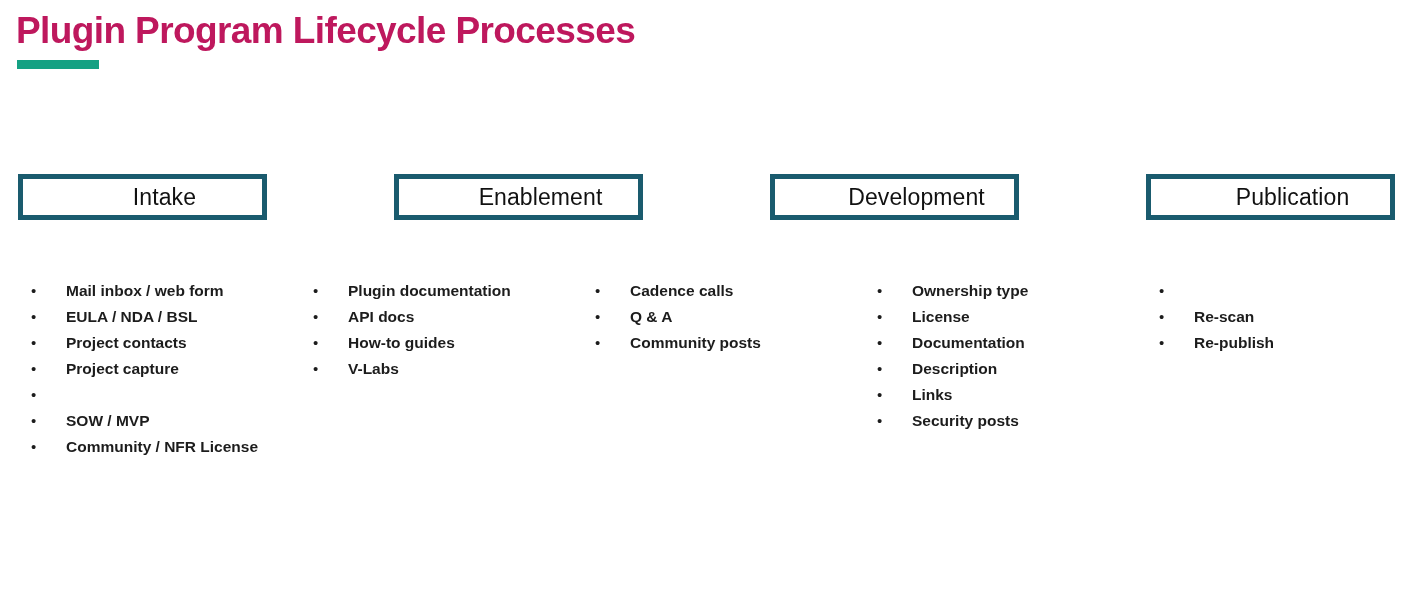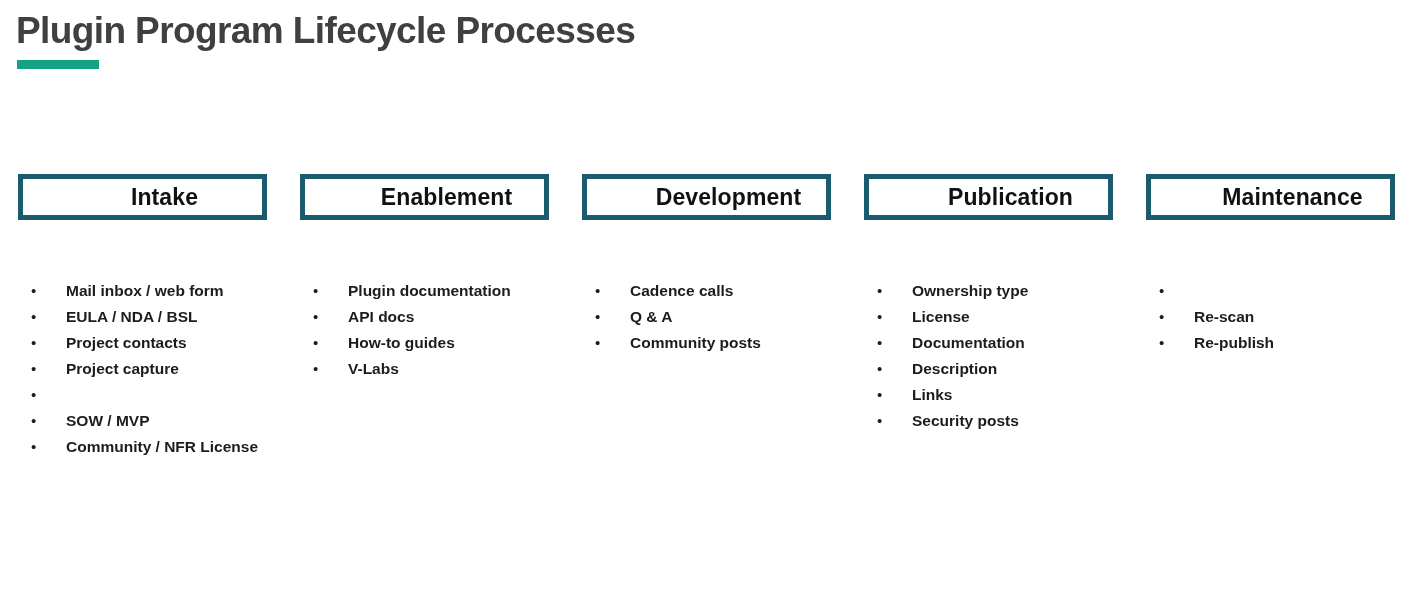--- a/index.html
+++ b/index.html
@@ -20,21 +20,21 @@
 
   
   #slide-title {
     position: absolute;
     left: 16px;
     top: 9px;
     font-size: 37px;
     font-weight: bold;
     letter-spacing: -0.6px;
     line-height: 44px;
-    color: #404040;
+    color: #be185d;
     white-space: nowrap;
   }
   #title-accent {
     position: absolute;
     left: 17px;
     top: 60px;
     width: 82px;
     height: 9px;
     background: #15a183;
   }
@@ -54,21 +54,21 @@
     height: 46px;
     box-sizing: border-box;
     border: 5px solid #1a5b6e;
     background: #ffffff;
     display: flex;
     align-items: center;
     justify-content: center;
   }
   .phase-box-label {
     font-size: 23px;
-    font-weight: bold;
+    font-weight: normal;
     line-height: 26px;
     color: #111111;
     letter-spacing: 0.1px;
     white-space: nowrap;
     margin-left: 44px;
   }
 
   
   #columns-row {
     position: absolute;
@@ -124,23 +124,20 @@
     </div>
     <div class="phase-box">
       <span class="phase-box-label">Enablement</span>
     </div>
     <div class="phase-box">
       <span class="phase-box-label">Development</span>
     </div>
     <div class="phase-box">
       <span class="phase-box-label">Publication</span>
     </div>
-    <div class="phase-box">
-      <span class="phase-box-label">Maintenance</span>
-    </div>
   </div>
 
 <div id="columns-row">
 
 <div class="phase-column">
       <ul class="bullet-list">
         <li class="bullet-item"><span class="bullet-marker">•</span><span class="bullet-text">Mail inbox / web form</span></li>
         <li class="bullet-item"><span class="bullet-marker">•</span><span class="bullet-text">EULA / NDA / BSL</span></li>
         <li class="bullet-item"><span class="bullet-marker">•</span><span class="bullet-text">Project contacts</span></li>
         <li class="bullet-item"><span class="bullet-marker">•</span><span class="bullet-text">Project capture</span></li>

